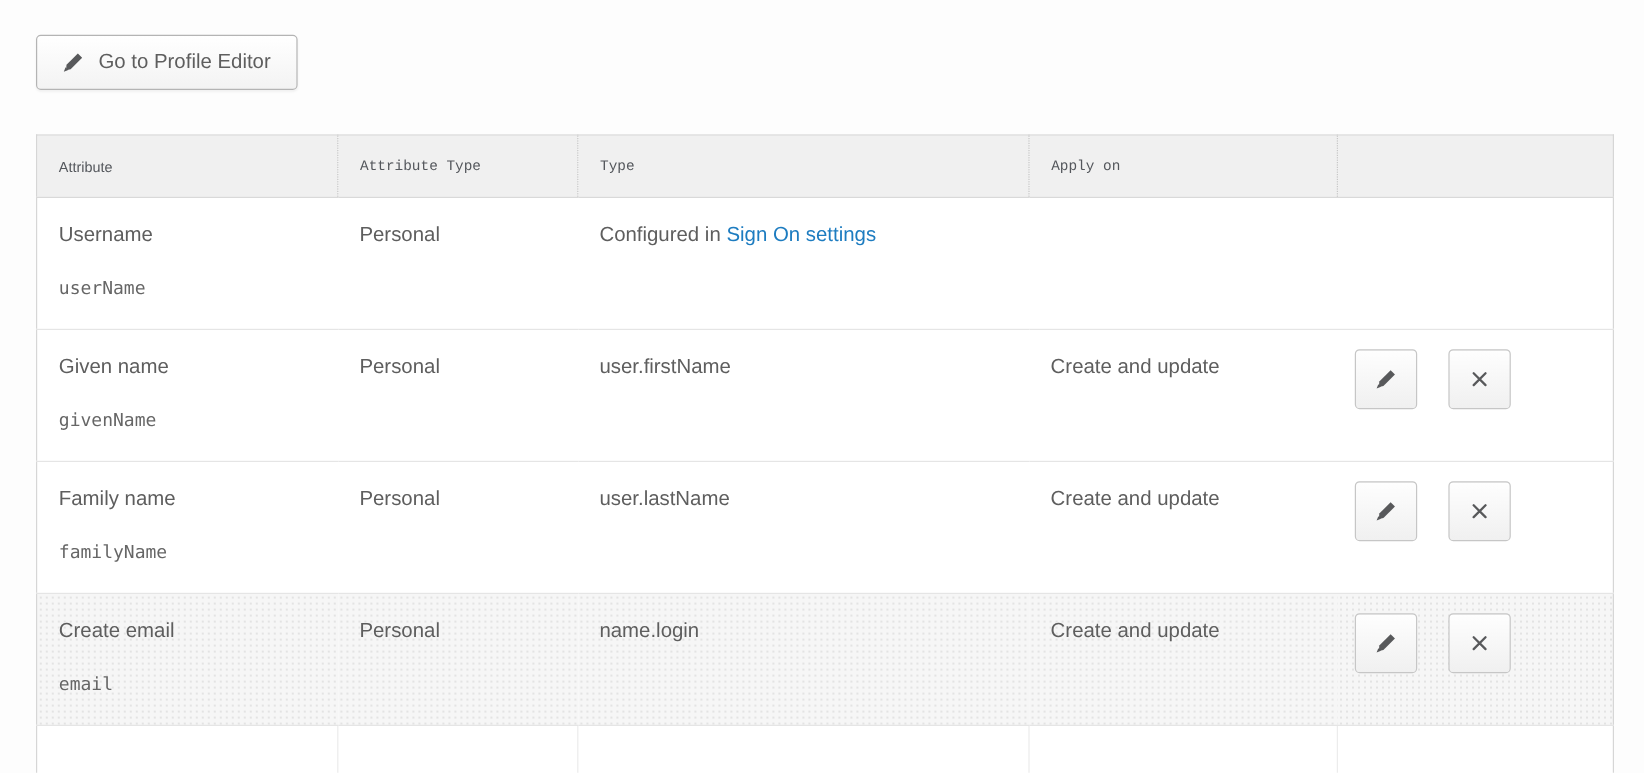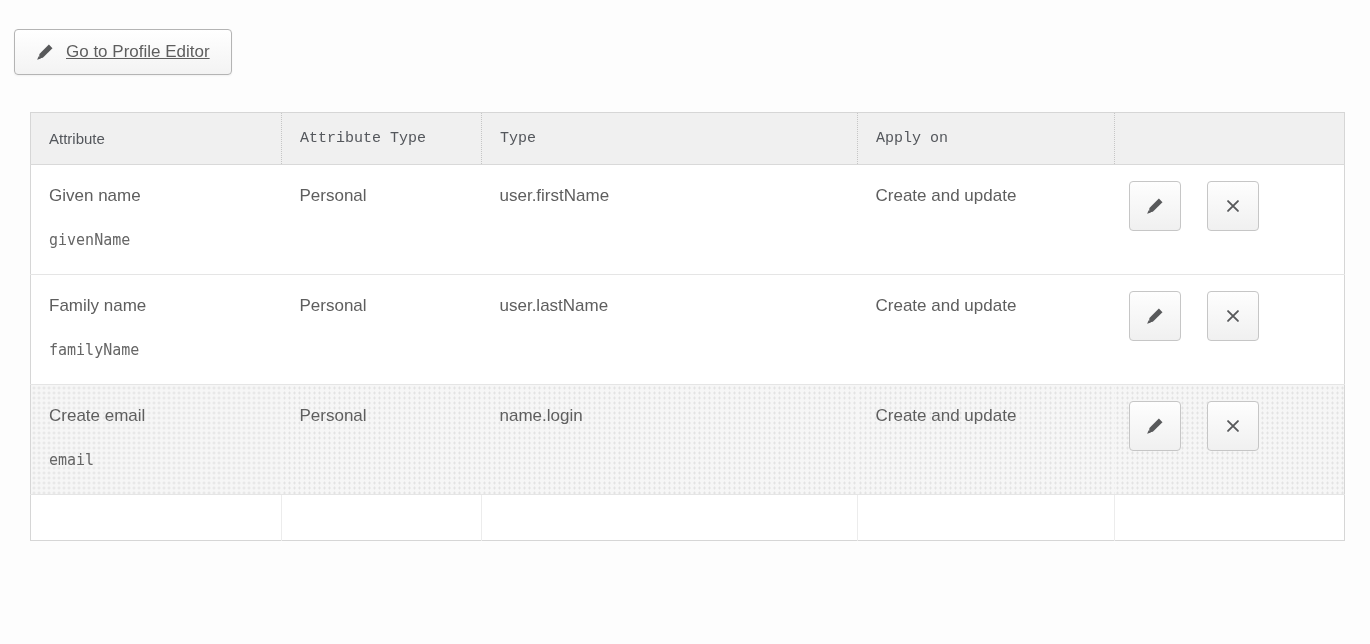--- a/index.html
+++ b/index.html
@@ -5,41 +5,41 @@
   * { box-sizing: border-box; margin: 0; padding: 0; }
   html,body { width: 1370px; height: 644px; overflow: hidden; }
   body {
     position: relative;
     background: #fdfdfd;
     font-family: "Liberation Sans", sans-serif;
     color: #5e5e5e;
   }
 
   
-  .toolbar { position: absolute; left: 14px; top: 29px; display: flex; gap: 20px; text-decoration: underline; }
+  .toolbar { position: absolute; left: 30px; top: 29px; display: flex; gap: 20px; }
   .btn {
     display: inline-flex; align-items: center; gap: 12px;
     height: 46px; padding: 0 21px;
     font-family: inherit; font-size: 17px; color: #5e5e5e;
     background: linear-gradient(#ffffff, #f3f3f3);
     border: 1px solid #b4b4b4; border-radius: 4px;
     box-shadow: 0 1px 2px rgba(0,0,0,.05);
     cursor: pointer; white-space: nowrap;
   }
   .btn svg { display: block; }
 
   
   .table-wrap { position: absolute; left: 30px; top: 112px; width: 1314px; }
   table {
     width: 100%; border-collapse: collapse; table-layout: fixed;
     background: #ffffff; border: 1px solid #d6d6d6;
   }
   thead th {
     height: 52px; background: #f0f0f0;
-    font-weight: 400; font-size: 15px; color: #54575c; text-align: left;
+    font-weight: 400; font-size: 12px; color: #54575c; text-align: left;
     padding: 0 0 0 18px; border-bottom: 1px solid #d9d9d9;
     vertical-align: middle;
   }
   thead th + th { border-left: 1px dotted #c6c6c6; font-family: Liberation Mono, monospace; }
 
   tbody td {
     vertical-align: top; height: 110px;
     padding: 19px 0 0 18px;
     border-bottom: 1px solid #e5e5e5;
     font-size: 17px; color: #5e5e5e;
@@ -102,20 +102,38 @@
         <th>Attribute</th>
         <th>Attribute Type</th>
         <th>Type</th>
         <th>Apply on</th>
         <th></th>
       </tr>
     </thead>
     <tbody id="table-body">
         <tr>
     <td>
+      <div class="attr-label">Username</div>
+      <div class="attr-code">userName</div>
+    </td>
+    <td>
+      <div class="cell-text">Personal</div>
+    </td>
+    <td>
+      <div class="cell-text">
+        <span>Configured in </span><a class="value-link" href="#">Sign On settings</a>
+      </div>
+    </td>
+    <td>
+      <div class="cell-text"></div>
+    </td>
+    <td class="actions-cell"></td>
+  </tr>
+        <tr>
+    <td>
       <div class="attr-label">Given name</div>
       <div class="attr-code">givenName</div>
     </td>
     <td>
       <div class="cell-text">Personal</div>
     </td>
     <td>
       <div class="cell-text">
         <span>user.firstName</span>
       </div>

